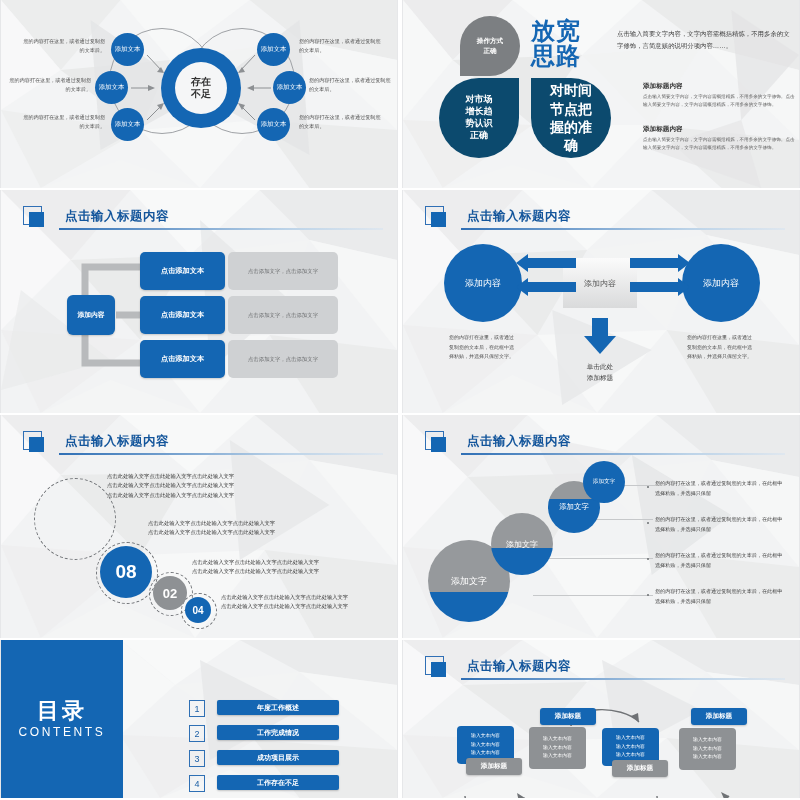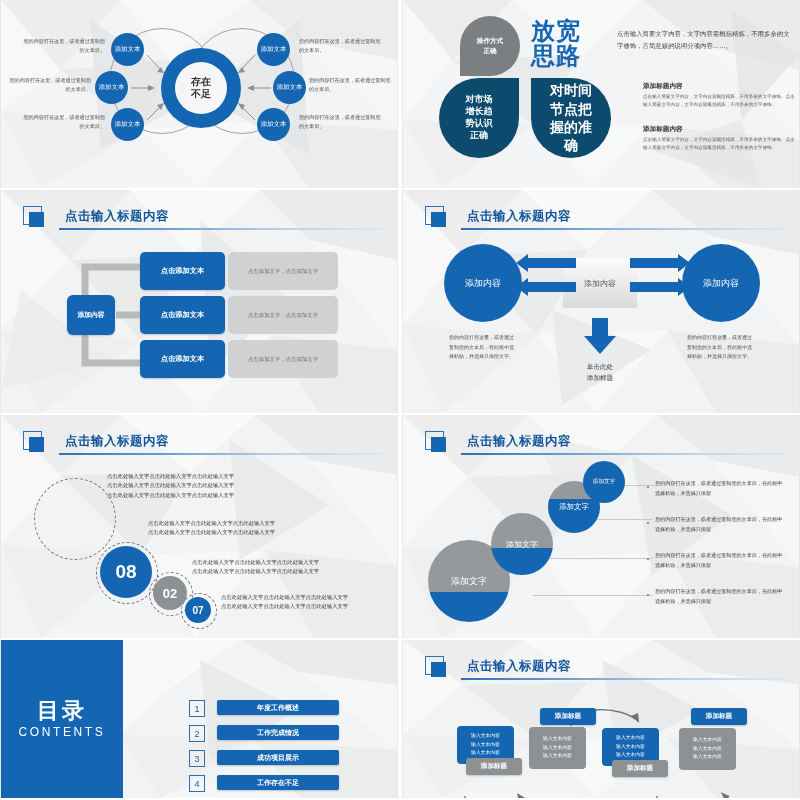--- a/index.html
+++ b/index.html
@@ -384,21 +384,21 @@
     <div class="dashring abs" style="left:148px;top:157px;width:42px;height:42px;"></div>
     <div class="dashring abs" style="left:180px;top:178px;width:34px;height:34px;"></div>
 
     <div class="num bg-blue" style="left:99px;top:131px;width:52px;height:52px;font-size:19px;">
         <span>08</span>
       </div>
     <div class="num bg-grey" style="left:152px;top:161px;width:34px;height:34px;font-size:13px;">
         <span>02</span>
       </div>
     <div class="num bg-blue" style="left:184px;top:182px;width:26px;height:26px;font-size:10px;">
-        <span>07</span>
+        <span>04</span>
       </div>
 
     <div class="line" style="left:106px;top:57px;white-space:pre-line;">点击此处输入文字点击此处输入文字点击此处输入文字
 点击此处输入文字点击此处输入文字点击此处输入文字
 点击此处输入文字点击此处输入文字点击此处输入文字</div>
     <div class="line" style="left:147px;top:104px;white-space:pre-line;">点击此处输入文字点击此处输入文字点击此处输入文字
 点击此处输入文字点击此处输入文字点击此处输入文字</div>
     <div class="line" style="left:191px;top:143px;white-space:pre-line;">点击此处输入文字点击此处输入文字点击此处输入文字
 点击此处输入文字点击此处输入文字点击此处输入文字</div>
     <div class="line" style="left:220px;top:178px;white-space:pre-line;">点击此处输入文字点击此处输入文字点击此处输入文字

